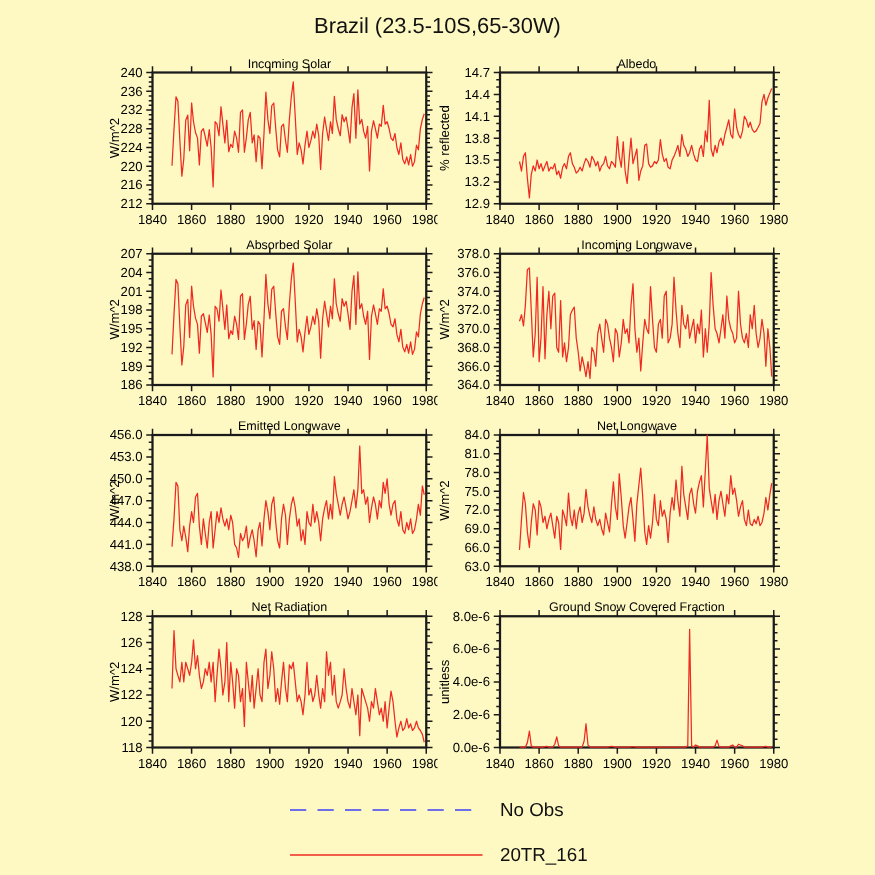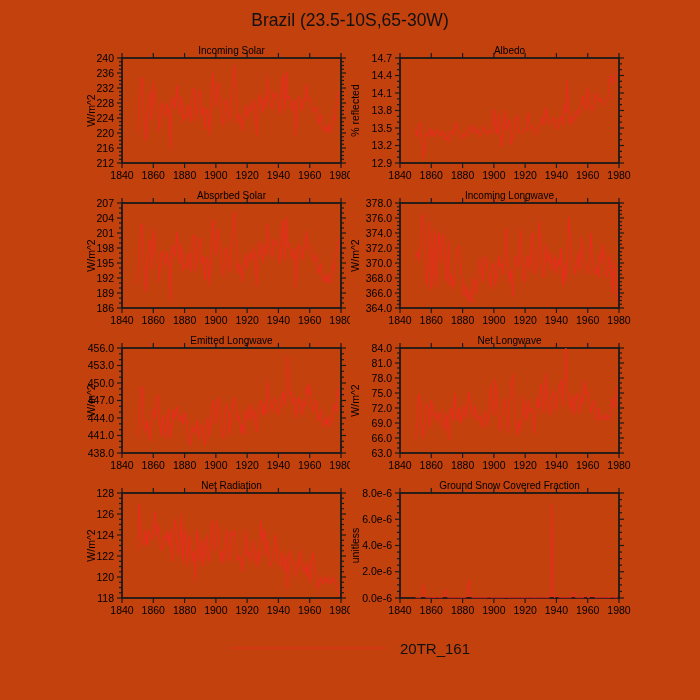--- a/index.html
+++ b/index.html
@@ -1,16 +1,16 @@
 <!DOCTYPE html>
 <html><head>
 <meta charset="utf-8">
 <style>
   html,body{margin:0;padding:0;background:#fff;}
-  #figure{position:relative;width:700px;height:700px;background:#c2410c;
+  #figure{position:relative;width:700px;height:700px;background:#fef9c3;
           font-family:"Liberation Sans", sans-serif;color:#000;overflow:hidden;}
   #main-title{position:absolute;top:10px;left:0;width:700px;text-align:center;
               font-size:17.5px;color:#111;}
   .panel{position:absolute;width:350px;height:145px;}
   svg text{font-family:"Liberation Sans", sans-serif;fill:#000;}
   .ptitle{font-size:10px;text-anchor:middle;}
   .xtick{font-size:10.5px;text-anchor:middle;}
   .ytick{font-size:10.5px;text-anchor:end;}
   .ylab{font-size:10.5px;text-anchor:middle;}
   #legend{position:absolute;left:230px;top:630px;}
@@ -673,18 +673,24 @@
       <line x1="269" y1="19.5625" x2="272" y2="19.5625" stroke="#1a1a1a" stroke-width="1.2"></line>
       <rect x="50" y="13" width="219" height="105" fill="none" stroke="#1a1a1a" stroke-width="1.8"></rect>
       <text class="ptitle" x="159.5" y="9">Ground Snow Covered Fraction</text>
       <text class="ylab" transform="translate(9,65.5) rotate(-90)">unitless</text>
       <polyline points="65.6,117.7 67.2,117.7 68.8,117.7 70.3,117.7 71.9,114.1 73.5,104.9 75.0,116.7 76.6,117.7 78.2,117.7 79.7,117.7 81.3,117.7 82.8,117.7 84.4,117.7 86.0,117.3 87.5,117.0 89.1,117.7 90.7,117.7 92.2,117.7 93.8,115.4 95.4,109.5 96.9,116.7 98.5,117.7 100.1,117.7 101.6,117.7 103.2,117.7 104.8,117.7 106.3,117.7 107.9,117.7 109.4,117.7 111.0,117.7 112.6,117.7 114.1,117.7 115.7,117.7 117.3,112.8 118.8,99.0 120.4,116.0 122.0,117.7 123.5,117.7 125.1,117.7 126.6,117.7 128.2,117.7 129.8,117.7 131.3,117.7 132.9,117.7 134.5,117.7 136.0,117.7 137.6,117.3 139.2,117.0 140.7,117.3 142.3,117.7 143.9,117.7 145.4,117.7 147.0,117.7 148.6,117.7 150.1,117.7 151.7,117.7 153.2,117.7 154.8,117.5 156.4,117.2 157.9,117.5 159.5,117.7 161.1,117.7 162.6,117.7 164.2,117.7 165.8,117.7 167.3,117.7 168.9,117.7 170.4,117.7 172.0,117.7 173.6,117.7 175.1,117.7 176.7,117.7 178.3,117.7 179.8,117.7 181.4,117.7 183.0,117.7 184.5,117.7 186.1,117.7 187.7,117.7 189.2,117.7 190.8,117.7 192.3,117.7 193.9,117.7 195.5,117.7 197.0,117.7 198.6,117.7 200.2,116.7 201.7,23.5 203.3,116.7 204.9,117.7 206.4,116.0 208.0,116.7 209.6,117.7 211.1,117.7 212.7,117.7 214.3,117.7 215.8,117.7 217.4,117.7 218.9,117.7 220.5,117.7 222.1,116.7 223.6,112.1 225.2,117.3 226.8,117.7 228.3,117.7 229.9,117.7 231.5,117.7 233.0,117.7 234.6,116.7 236.2,116.0 237.7,117.7 239.3,117.7 240.8,115.4 242.4,116.0 244.0,116.7 245.5,117.7 247.1,117.7 248.7,117.7 250.2,117.7 251.8,117.7 253.4,117.7 254.9,117.7 256.5,117.7 258.0,117.7 259.6,117.7 261.2,117.3 262.7,117.0 264.3,117.7 265.9,117.7 267.4,117.7" fill="none" stroke="#ee2a22" stroke-width="1" stroke-linejoin="round"></polyline>
     </svg>
 
   <div id="legend">
     <div class="legend-row">
       <svg width="158" height="16">
+        <line class="legend-line" x1="2" y1="8" x2="156" y2="8" stroke="#6e6eea" stroke-width="1.6" stroke-dasharray="13 9"></line>
+      </svg>
+      <span class="legend-label">No Obs</span>
+    </div>
+    <div class="legend-row">
+      <svg width="158" height="16">
         <line class="legend-line" x1="2" y1="8" x2="156" y2="8" stroke="#ee2a22" stroke-width="1.2"></line>
       </svg>
       <span class="legend-label">20TR_161</span>
     </div>
   </div>
 </div>
 
 </body></html>

